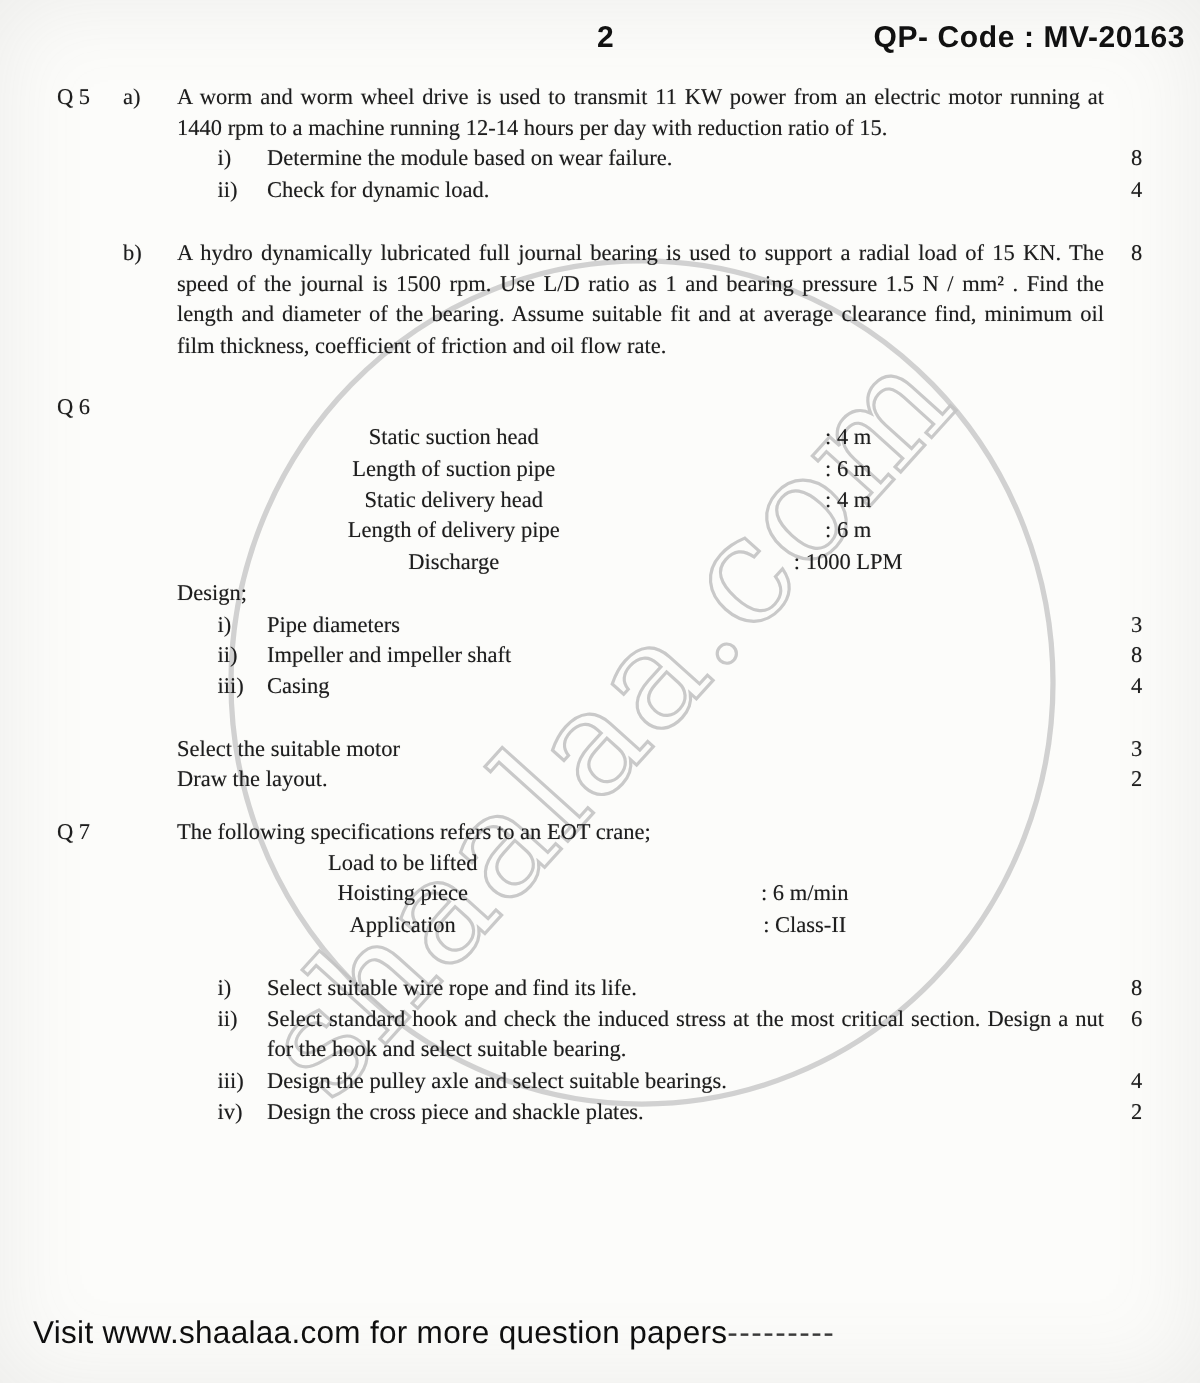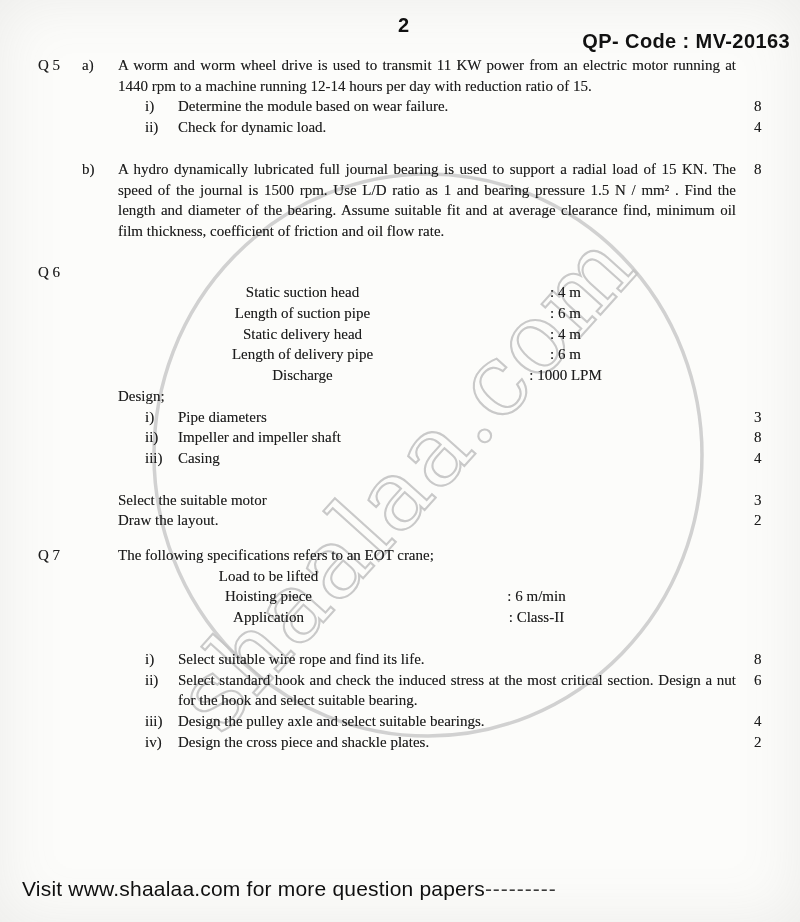--- a/index.html
+++ b/index.html
@@ -23,21 +23,21 @@
   }
   .header {
     position:relative;
     height:26px;
     font-family:"Liberation Sans", sans-serif;
     font-weight:bold;
     font-size:20px;
     color:#111;
   }
   .pagenum { position:absolute; left:360px; top:0; }
-  .qpcode  { position:absolute; right:10px;  top:16px; letter-spacing:0.4px; }
+  .qpcode  { position:absolute; right:10px;  top:0; letter-spacing:0.4px; }
 
   .row {
     display:grid;
     grid-template-columns:44px 36px 618px 64px;
     font-size:15px;
     line-height:20.7px;
     text-shadow:0 0 0.5px rgba(25,25,25,0.45);
   }
   .qcol  { text-align:left; }
   .cell  { text-align:justify; }

